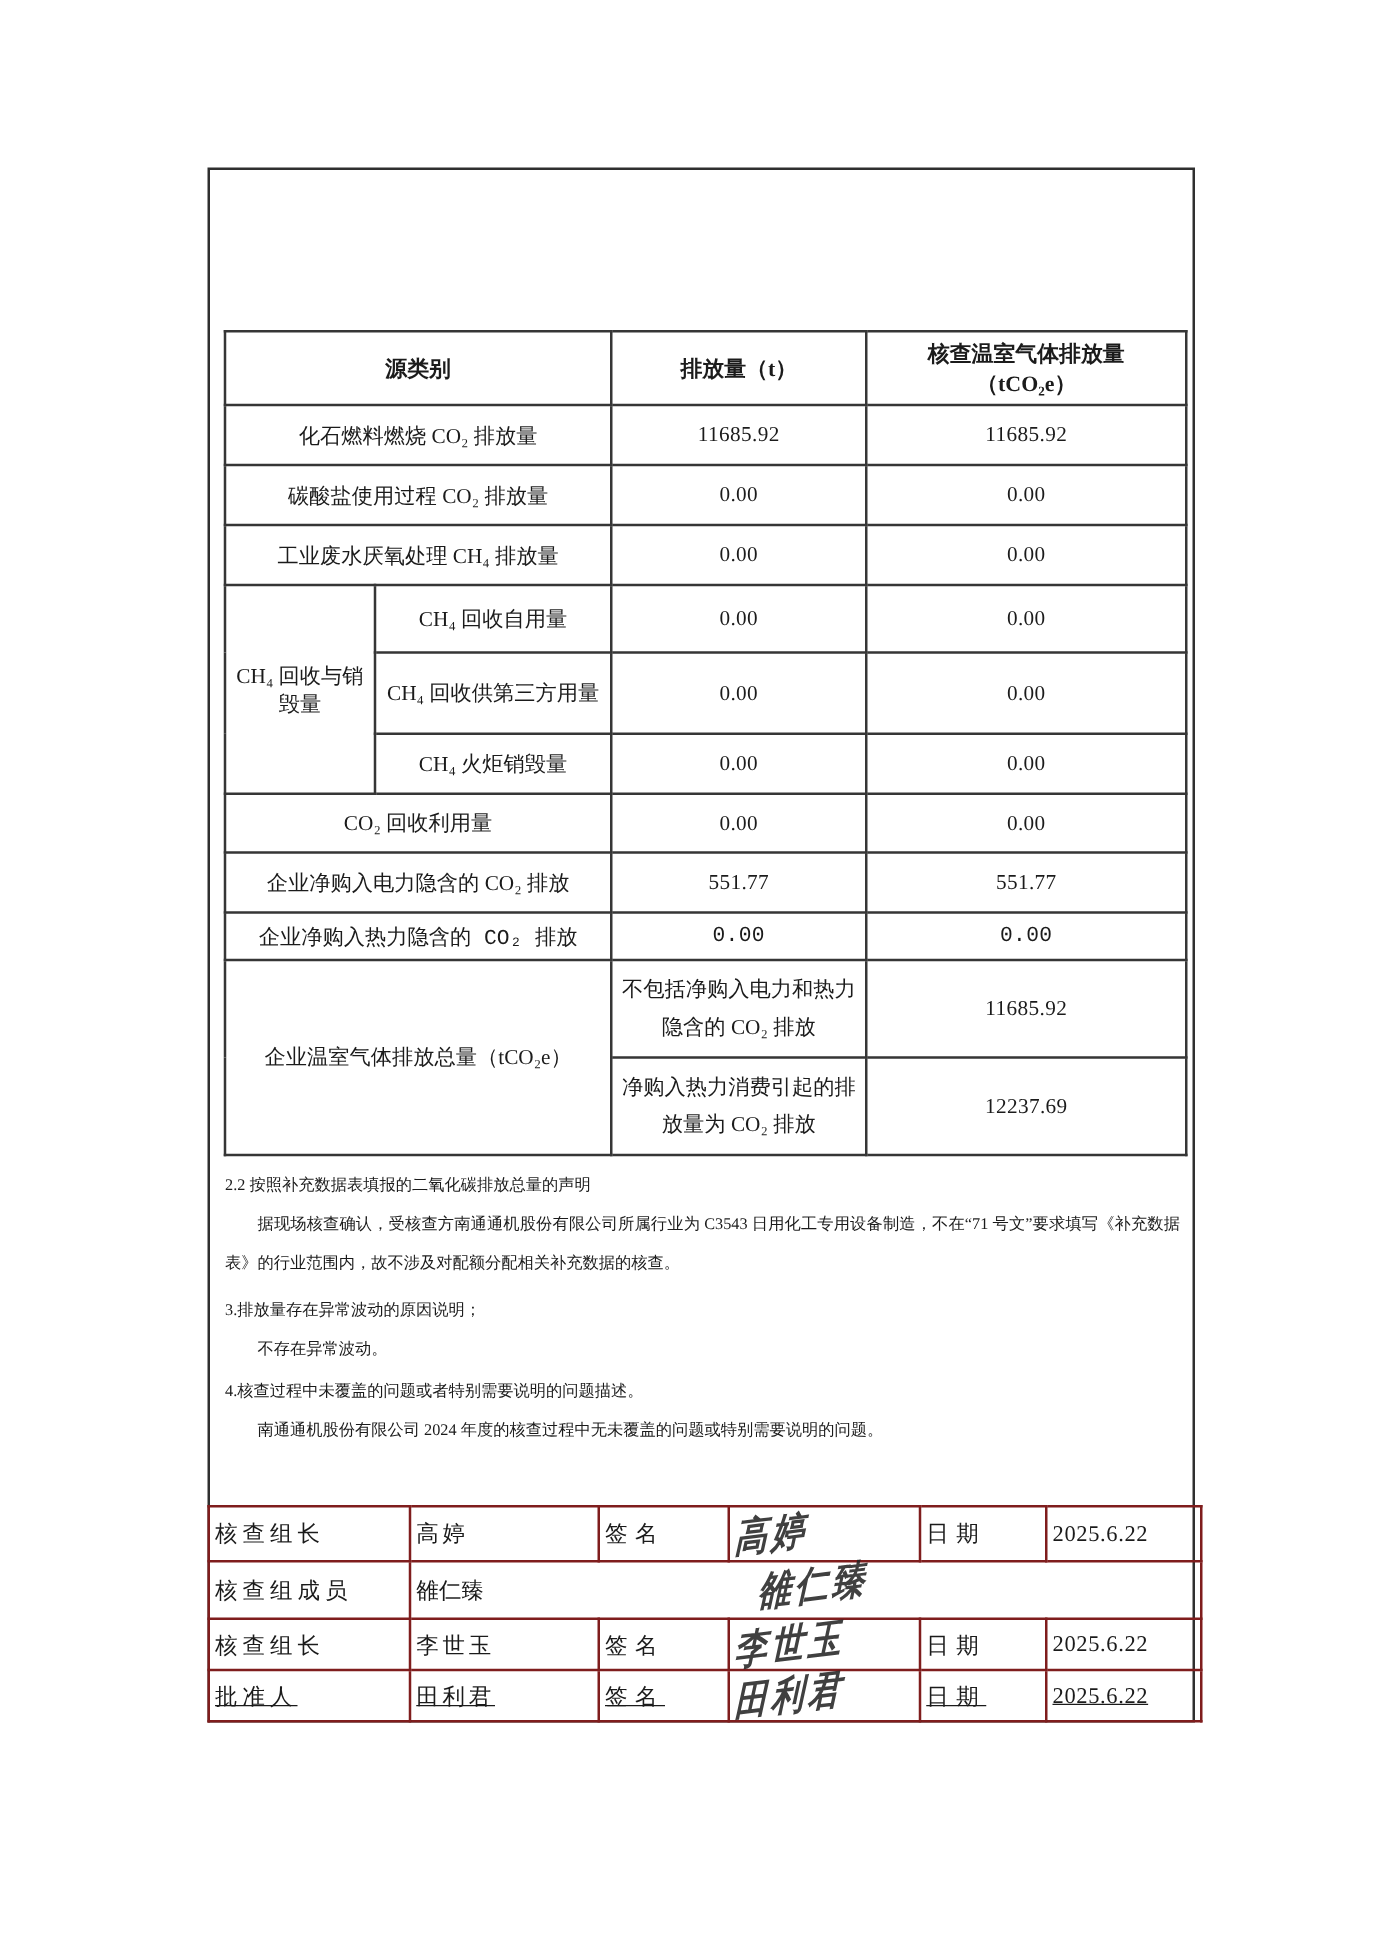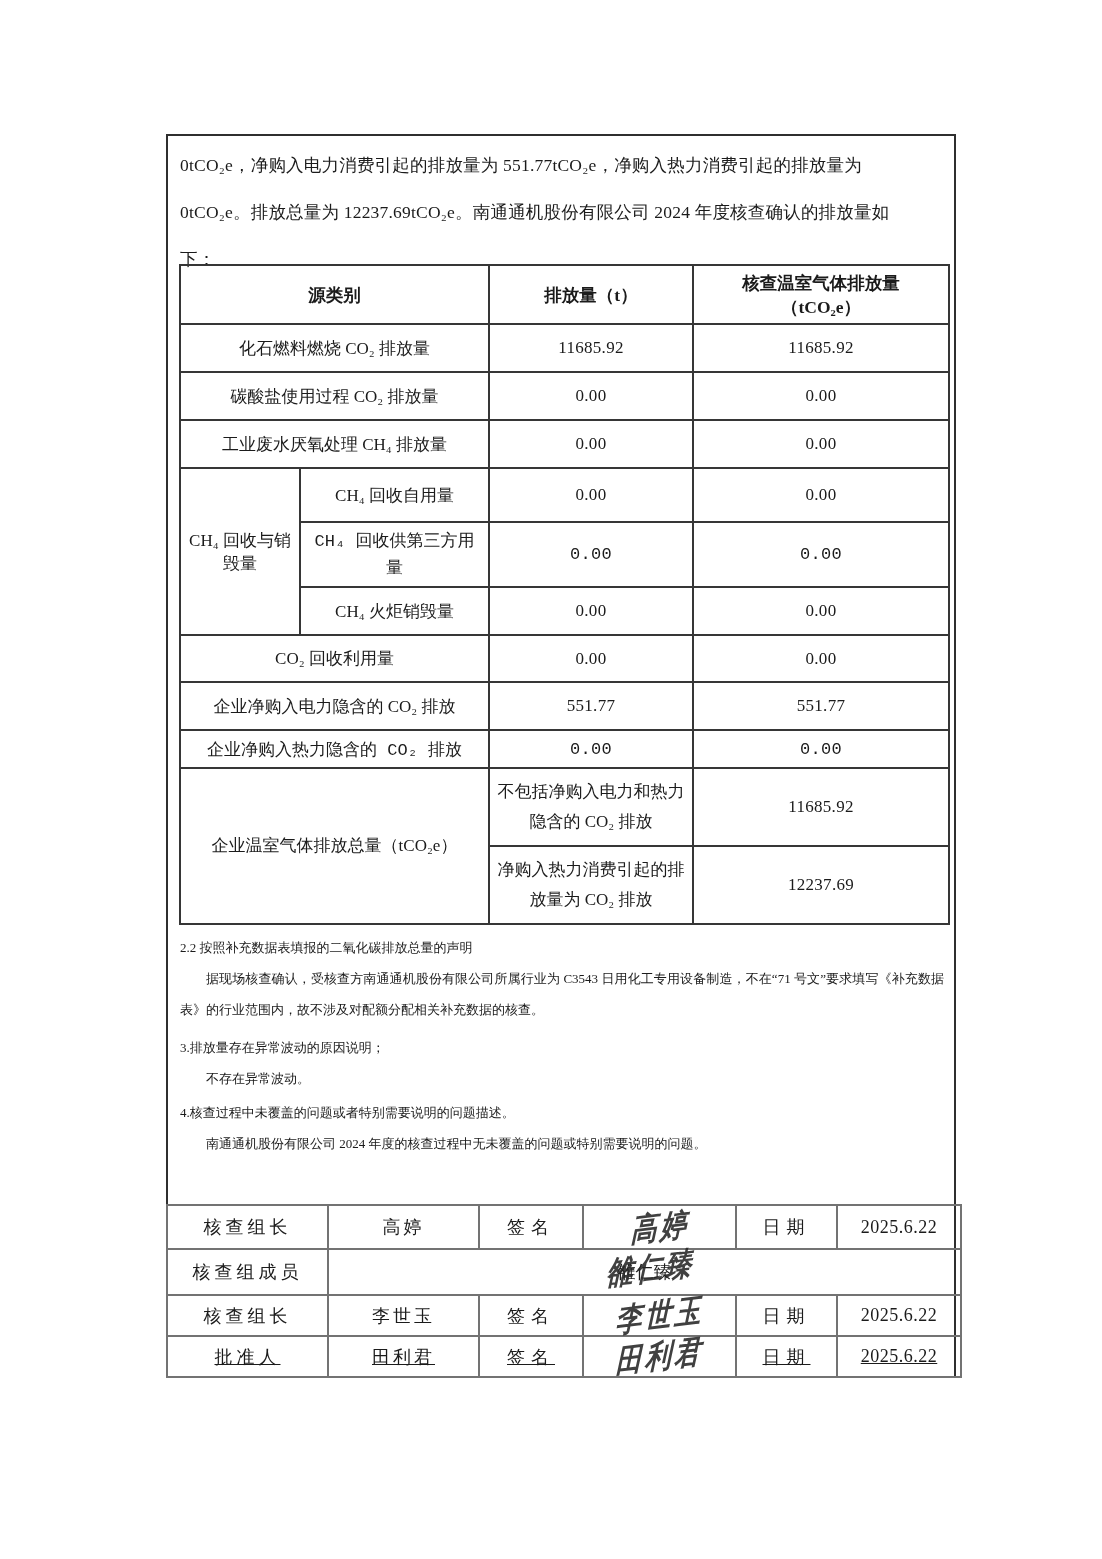--- a/index.html
+++ b/index.html
@@ -21,36 +21,36 @@
   table{border-collapse:collapse;table-layout:fixed;}
   .emis{width:769px;font-size:17px;}
   .emis td,.emis th{
     border:2px solid #363636;text-align:center;vertical-align:middle;
     padding:2px 6px;box-sizing:border-box;overflow:hidden;
   }
   .emis th{font-weight:bold;font-size:17.5px;}
   .h-hdr{height:59px;}
   .h-std{height:48px;padding-left:32px;}
   .h-med{height:54px;}
-  .h-two{height:65px;line-height:27px;font-family:Liberation Mono, monospace;}
+  .h-two{height:65px;line-height:27px;}
   .h-co2{height:47px;}
   .h-heat{height:38px;font-family:Liberation Mono, monospace;}
   .h-tot{height:78px;line-height:30px;}
   .num{font-size:17px;letter-spacing:.3px;}
   
   .notes{position:absolute;top:793px;left:12px;right:10px;font-size:13px;line-height:31px;}
   .notes .heading{margin:3px 0 0 0;}
   .notes .body{margin:0;text-indent:2em;text-align:justify;}
   .notes .gap{height:4px;}
   
   .signoff{
     position:absolute;left:-2px;bottom:-2px;width:794px;font-size:18px;
   }
   .signoff td{
-    border:2px solid #737373;text-align:center;vertical-align:middle;
+    border:2px solid #7f1d1d;text-align:left;vertical-align:middle;
     padding:2px 4px;box-sizing:border-box;position:relative;
   }
   .r1{height:44px;}
   .r2{height:46px;}
   .r3{height:38px;}
   .r4{height:38px;text-decoration:underline;}
   .role-cell{letter-spacing:4px;}
   .name-cell{text-align:left;padding-left:12px;letter-spacing:3px;}
   .sig-label{letter-spacing:6px;}
   .sig{
@@ -62,25 +62,20 @@
   .merged-name{text-align:left;padding-left:12px;}
   .date-label{letter-spacing:6px;}
   .date-val{letter-spacing:.5px;border-radius:10px;}
 </style>
 </head>
 <body>
 
 <div class="page">
   <div class="sheet">
 
-    <div class="intro">
-      <div>0tCO₂e，净购入电力消费引起的排放量为 551.77tCO₂e，净购入热力消费引起的排放量为</div>
-      <div>0tCO₂e。排放总量为 12237.69tCO₂e。南通通机股份有限公司 2024 年度核查确认的排放量如</div>
-      <div>下：</div>
-    </div>
 
     <div class="emis-wrap">
       <table class="emis">
         <colgroup>
             <col style="width:120px">
             <col style="width:189px">
             <col style="width:204px">
             <col style="width:256px">
           </colgroup>
         <tbody>

